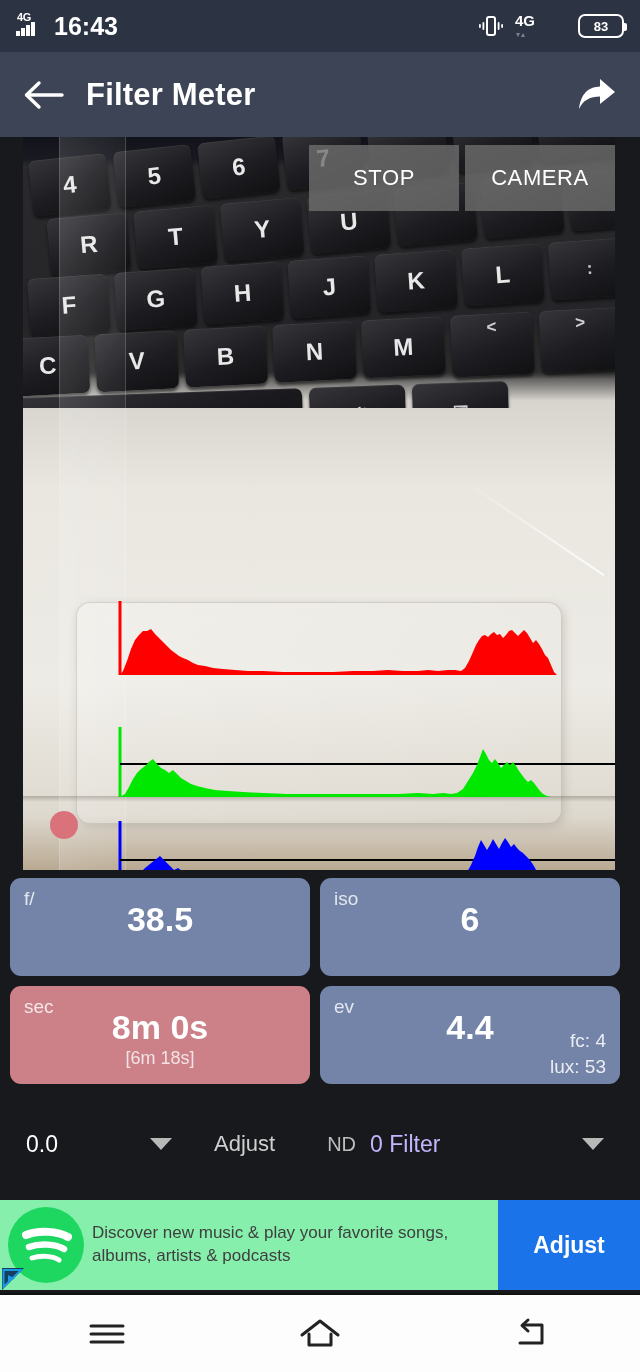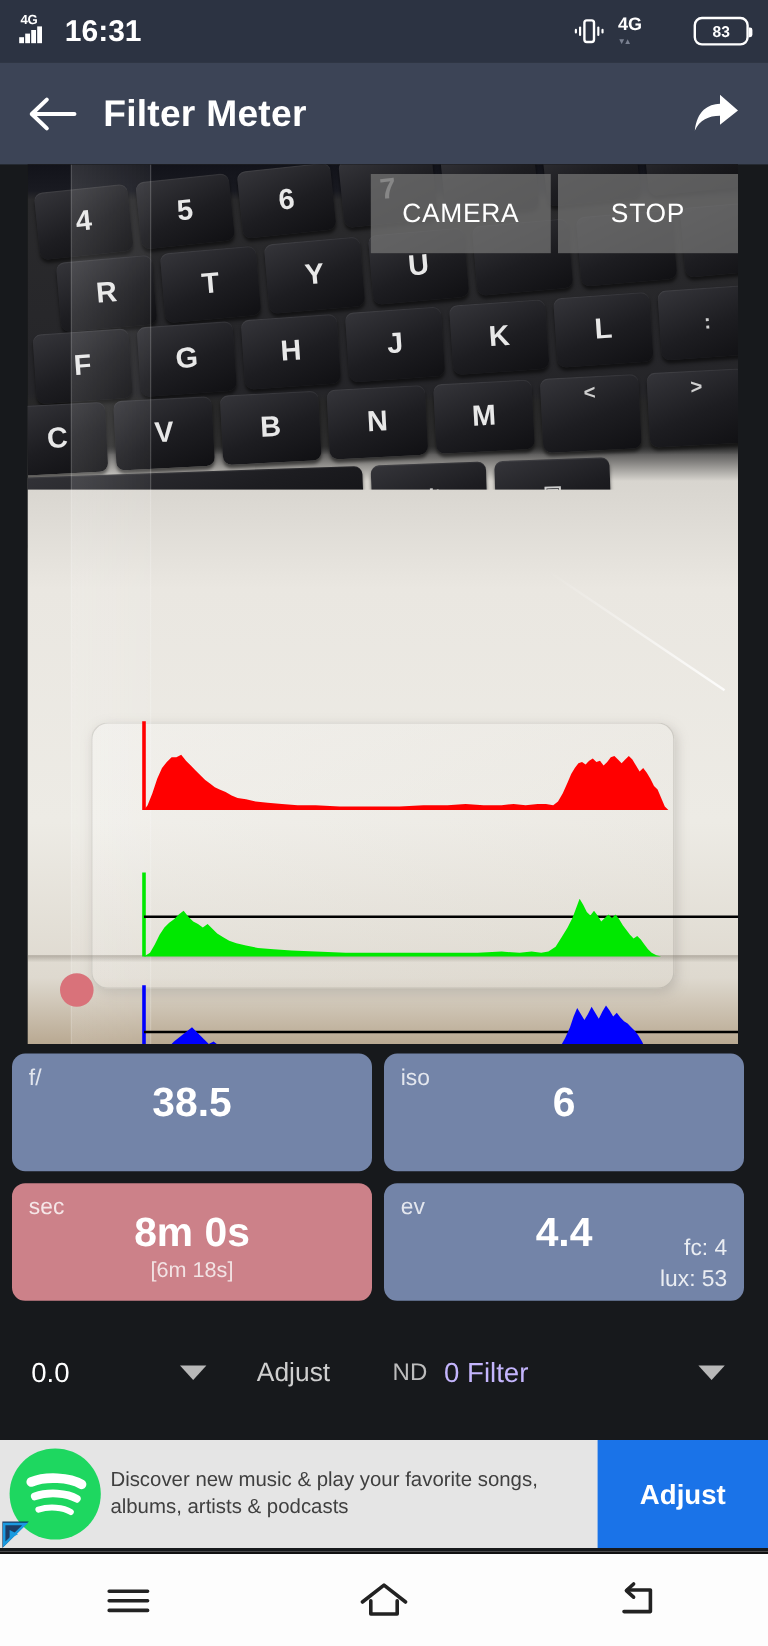--- a/index.html
+++ b/index.html
@@ -275,21 +275,21 @@
   .ar-adjust { margin-left: 42px; color: #cfcfcf; font-size: 22px; }
   .ar-nd { margin-left: 52px; color: #bdbdbd; font-size: 20px; }
   .ar-filter { margin-left: 14px; color: #c4b5fd; font-size: 23px; }
   .ar-caret2 { margin-left: auto; margin-right: 36px; }
 
   
   .ad {
     position: absolute;
     top: 1200px; left: 0;
     width: 640px; height: 90px;
-    background: #e5e5e5;
+    background: #86efac;
     display: flex;
     align-items: stretch;
     overflow: hidden;
   }
   .ad-logo-wrap {
     position: relative;
     width: 92px;
     display: flex; align-items: center; justify-content: center;
   }
   .ad-choices {
@@ -339,21 +339,21 @@
     <div class="sb-left">
       <div class="sig-wrap">
         <span class="sig-4g">4G</span>
         <span class="bars">
             <i></i>
             <i></i>
             <i></i>
             <i></i>
           </span>
       </div>
-      <div class="clock">16:31</div>
+      <div class="clock">16:43</div>
     </div>
     <div class="sb-right">
       <svg class="vibrate-icon" viewBox="0 0 26 24">
         <rect x="9" y="3" width="8" height="18" rx="2" fill="none" stroke="#fff" stroke-width="2"></rect>
         <rect x="4.5" y="8" width="1.8" height="8" rx="0.9" fill="#fff"></rect>
         <rect x="1" y="10" width="1.8" height="4" rx="0.9" fill="#fff"></rect>
         <rect x="19.7" y="8" width="1.8" height="8" rx="0.9" fill="#fff"></rect>
         <rect x="23.2" y="10" width="1.8" height="4" rx="0.9" fill="#fff"></rect>
       </svg>
       <div class="net-wrap">
@@ -435,22 +435,22 @@
         <div class="trackpad"></div>
         <div class="trackpad-hl"></div>
         <div class="shadow-line"></div>
       </div>
       <div class="glass-strip"></div>
     </div>
 
     <div class="red-dot"></div>
 
     <div class="ovl-btns">
+      <div class="ovl-btn">STOP</div>
       <div class="ovl-btn">CAMERA</div>
-      <div class="ovl-btn">STOP</div>
     </div>
 
     <div class="histos">
       <svg viewBox="0 0 592 733" preserveAspectRatio="none">
 
         <g>
           <line x1="97" y1="464" x2="97" y2="538" stroke="#ff0000" stroke-width="3"></line>
           <path fill="#ff0000" d="M97,538
             L100,534 L104,524 L108,512 L112,503 L116,498 L120,494 L124,494 L128,492
             L132,497 L136,501 L140,505 L144,509 L148,513 L152,516 L156,519 L160,521

